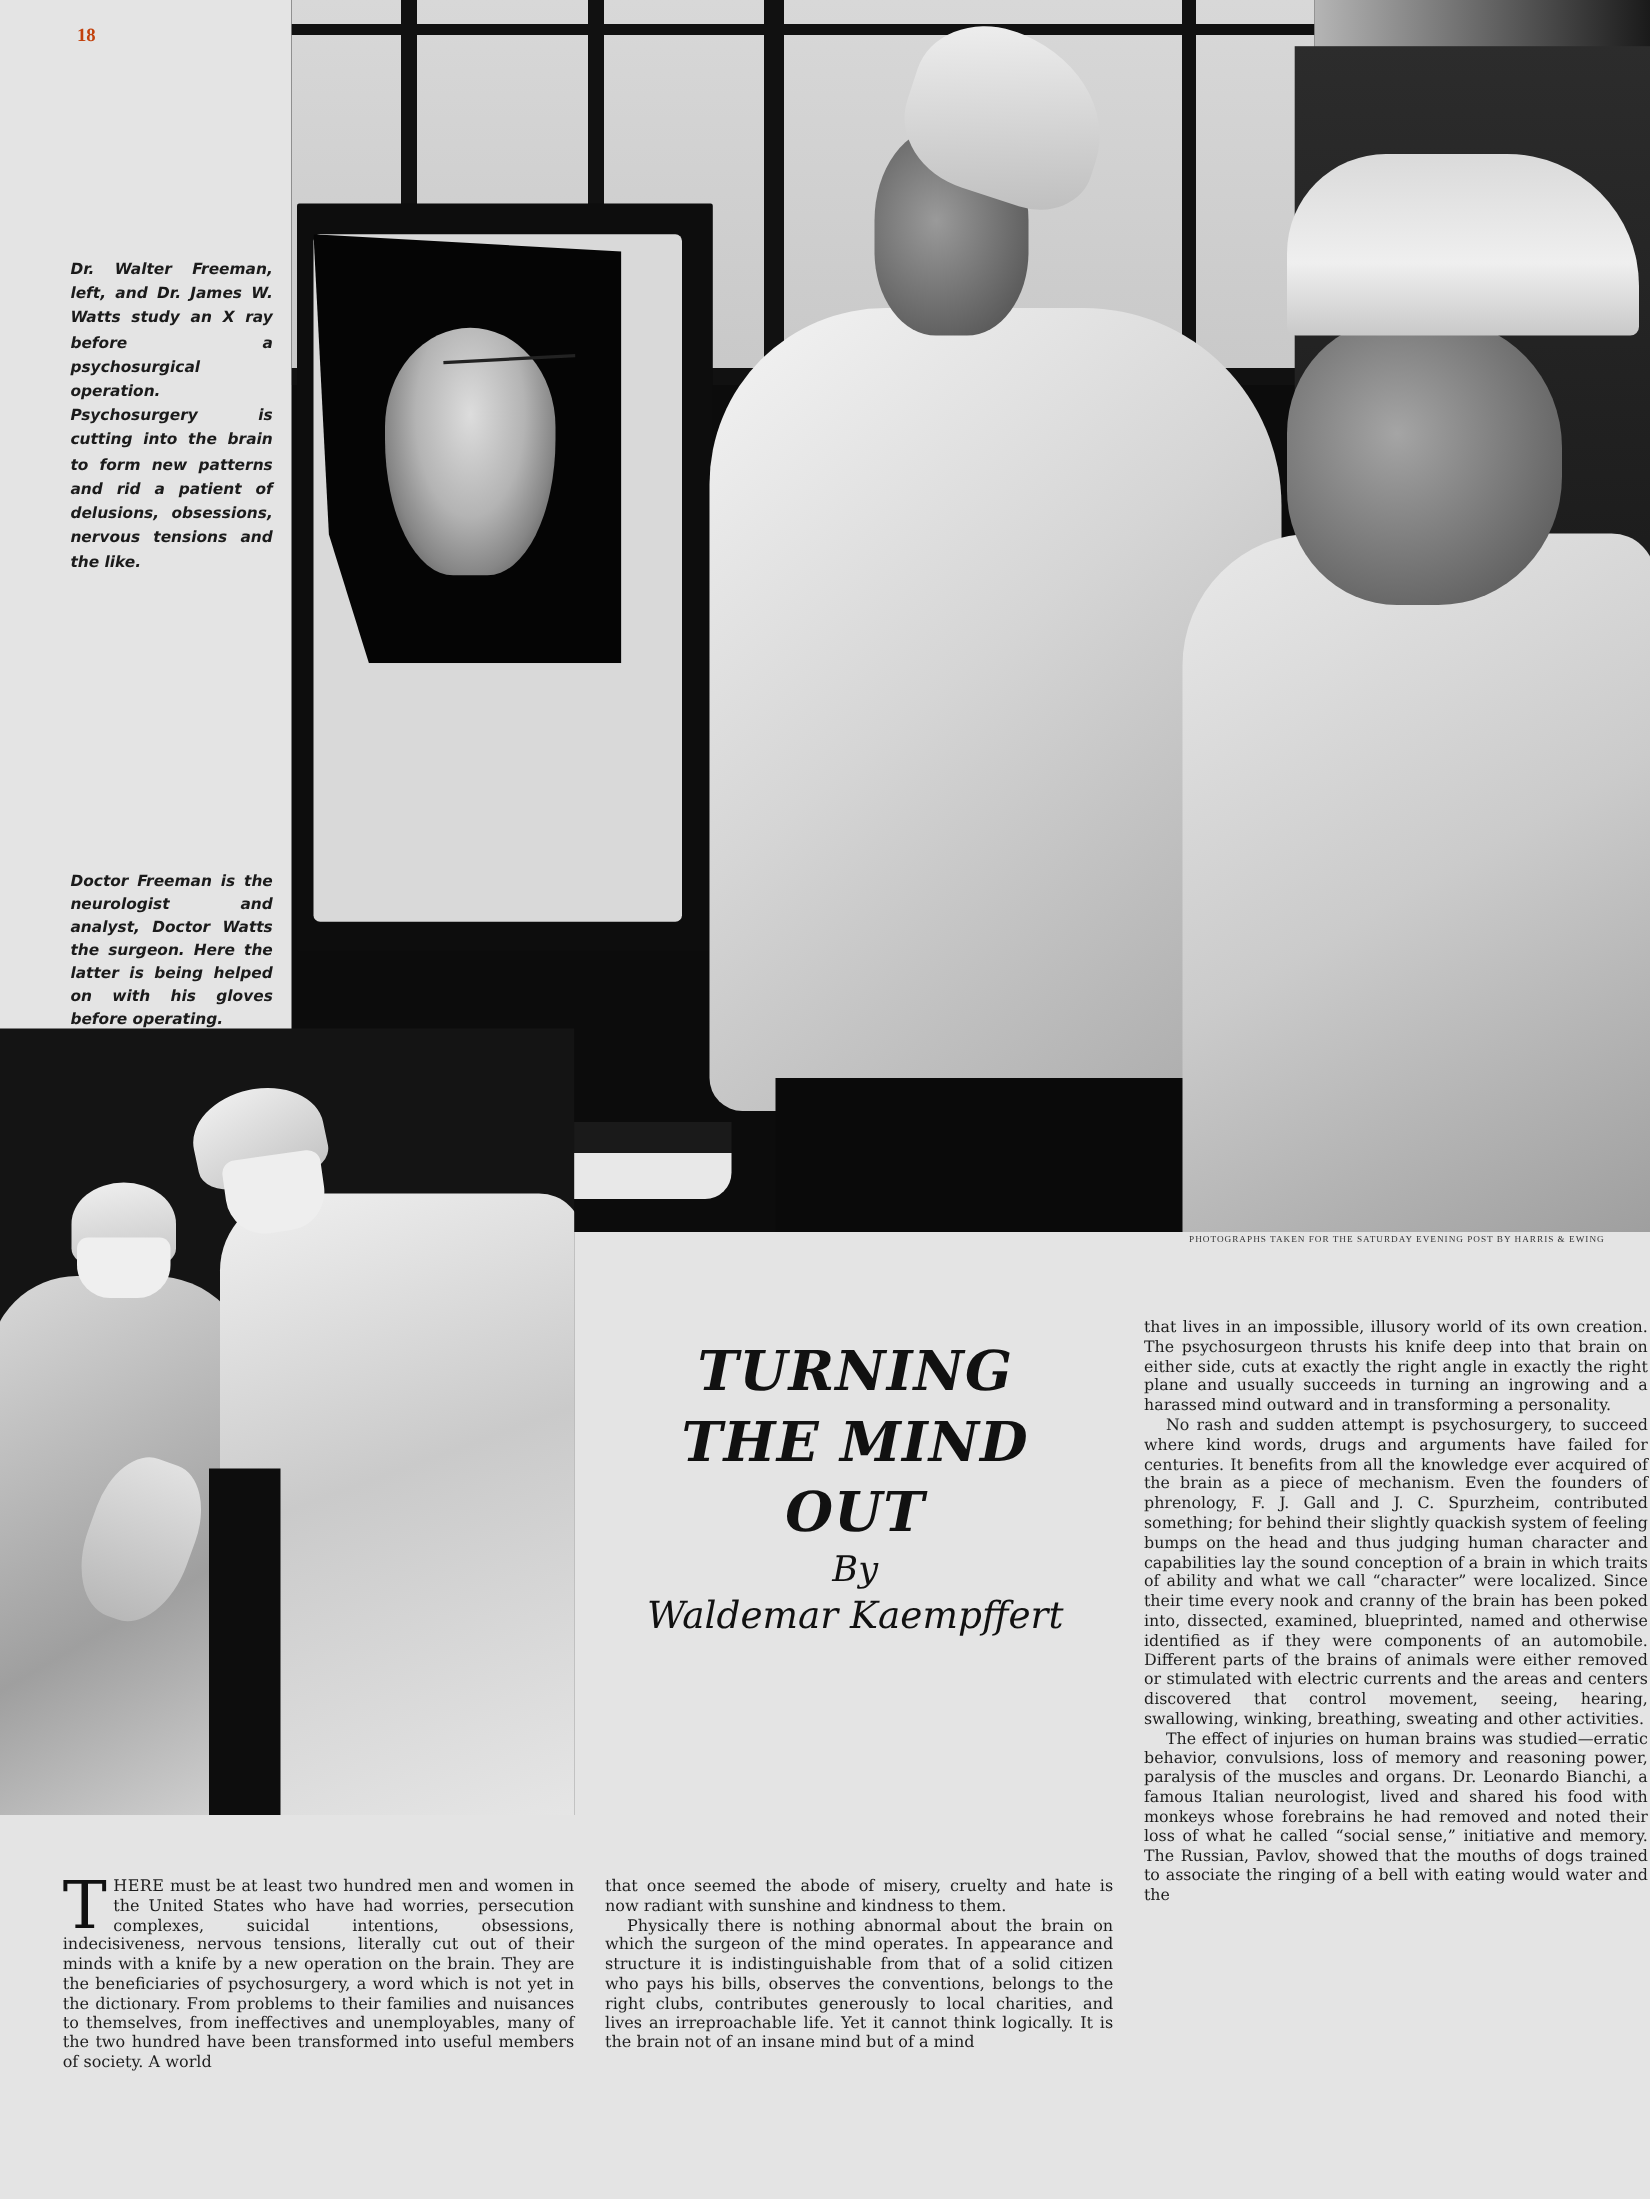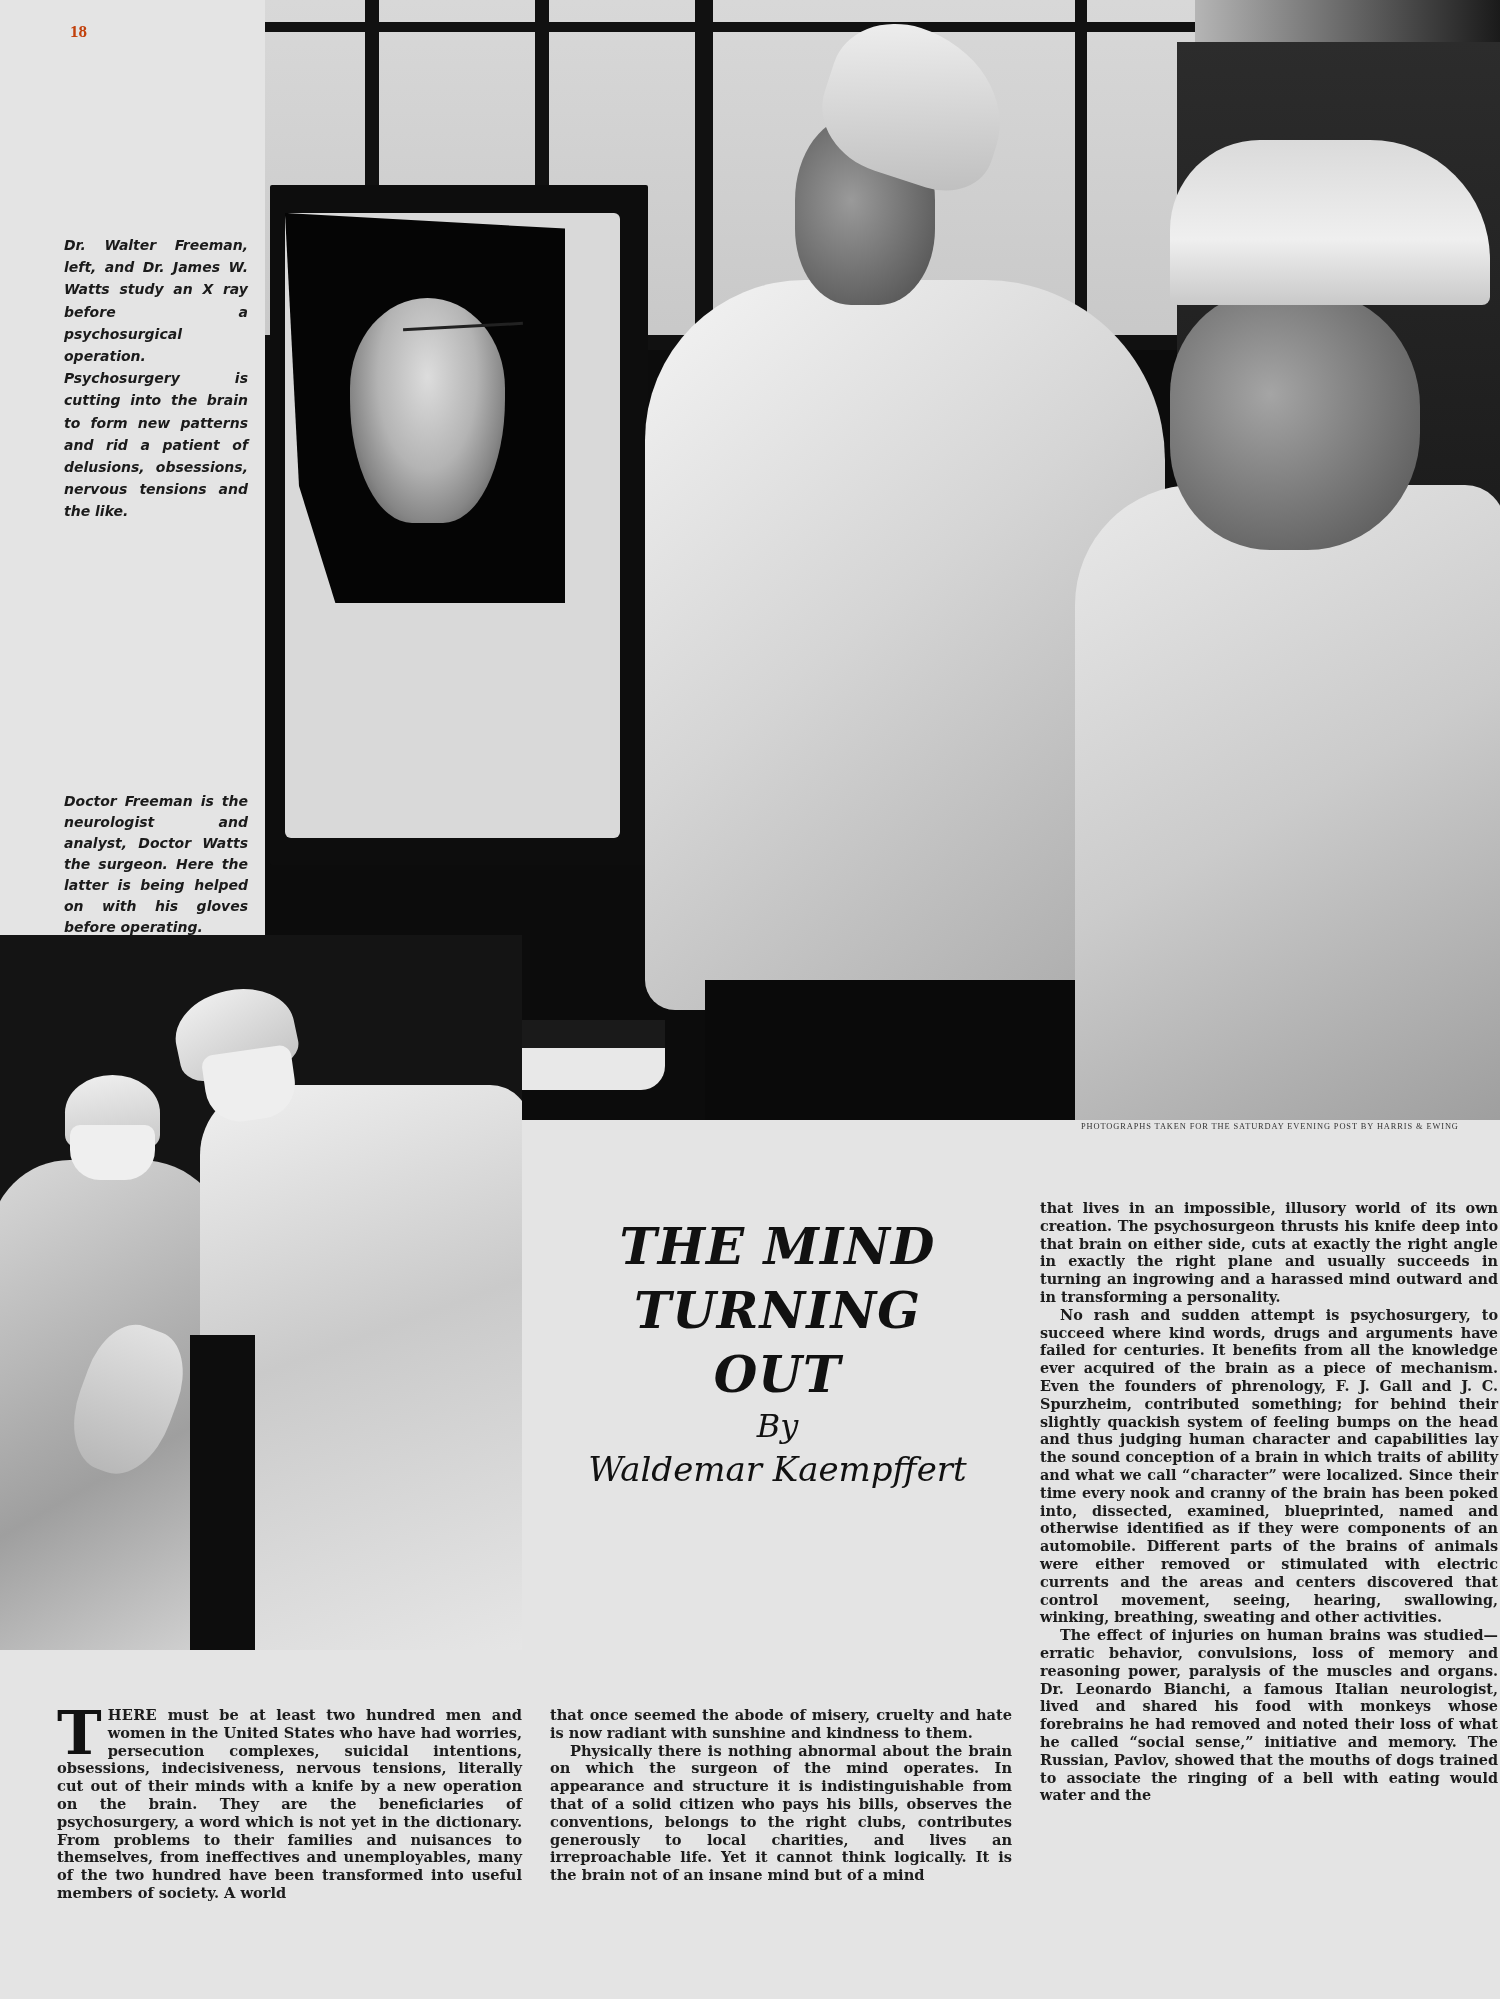--- a/index.html
+++ b/index.html
@@ -173,21 +173,21 @@
     .byline-author {
       display: block; margin-top: 4px;
       font-family: "DejaVu Serif", serif; font-style: italic; font-size: 34px; color: #111;
     }
     
     .col {
       position: absolute;
       font-family: "DejaVu Serif", serif; font-size: 14.6px; line-height: 17.8px;
       color: #1c1c1c; text-align: justify; hyphens: none;
     }
-    .col p { text-indent: 20px; font-weight: bold; }
+    .col p { text-indent: 20px; }
     .col p.noindent { text-indent: 0; }
     .col-right { left: 1040px; top: 1199px; width: 458px; font-size: 14.4px; }
     .col-left { left: 57px; top: 1706px; width: 465px; }
     .col-mid { left: 550px; top: 1706px; width: 462px; }
     .dropcap {
       float: left; font-family: "DejaVu Serif", serif; font-size: 60px; line-height: 50px;
       margin: 2px 6px 0 0; color: #111;
     }
     .lead-caps { letter-spacing: .3px; }
   </style>
@@ -238,22 +238,22 @@
     <div class="nurse-mask"></div>
     <div class="surgeon-gown"></div>
     <div class="trouser-strip"></div>
     <div class="surgeon-cap"></div>
     <div class="surgeon-mask"></div>
     <div class="glove-hand"></div>
   </div>
 
   <div class="title-block">
     <h1>
+      <span class="title-line">TURNING</span>
       <span class="title-line">THE MIND</span>
-      <span class="title-line">TURNING</span>
       <span class="title-line">OUT</span>
     </h1>
     <span class="byline-by">By</span>
     <span class="byline-author">Waldemar Kaempffert</span>
   </div>
 
   <div class="col col-left">
     <p class="noindent">
       <span class="dropcap">T</span><span class="lead-caps">HERE</span><span> must be at least two hundred men and women in the United States who have had worries, persecution complexes, suicidal intentions, obsessions, indecisiveness, nervous tensions, literally cut out of their minds with a knife by a new operation on the brain. They are the beneficiaries of psychosurgery, a word which is not yet in the dictionary. From problems to their families and nuisances to themselves, from ineffectives and unemployables, many of the two hundred have been transformed into useful members of society. A world</span>
     </p>

